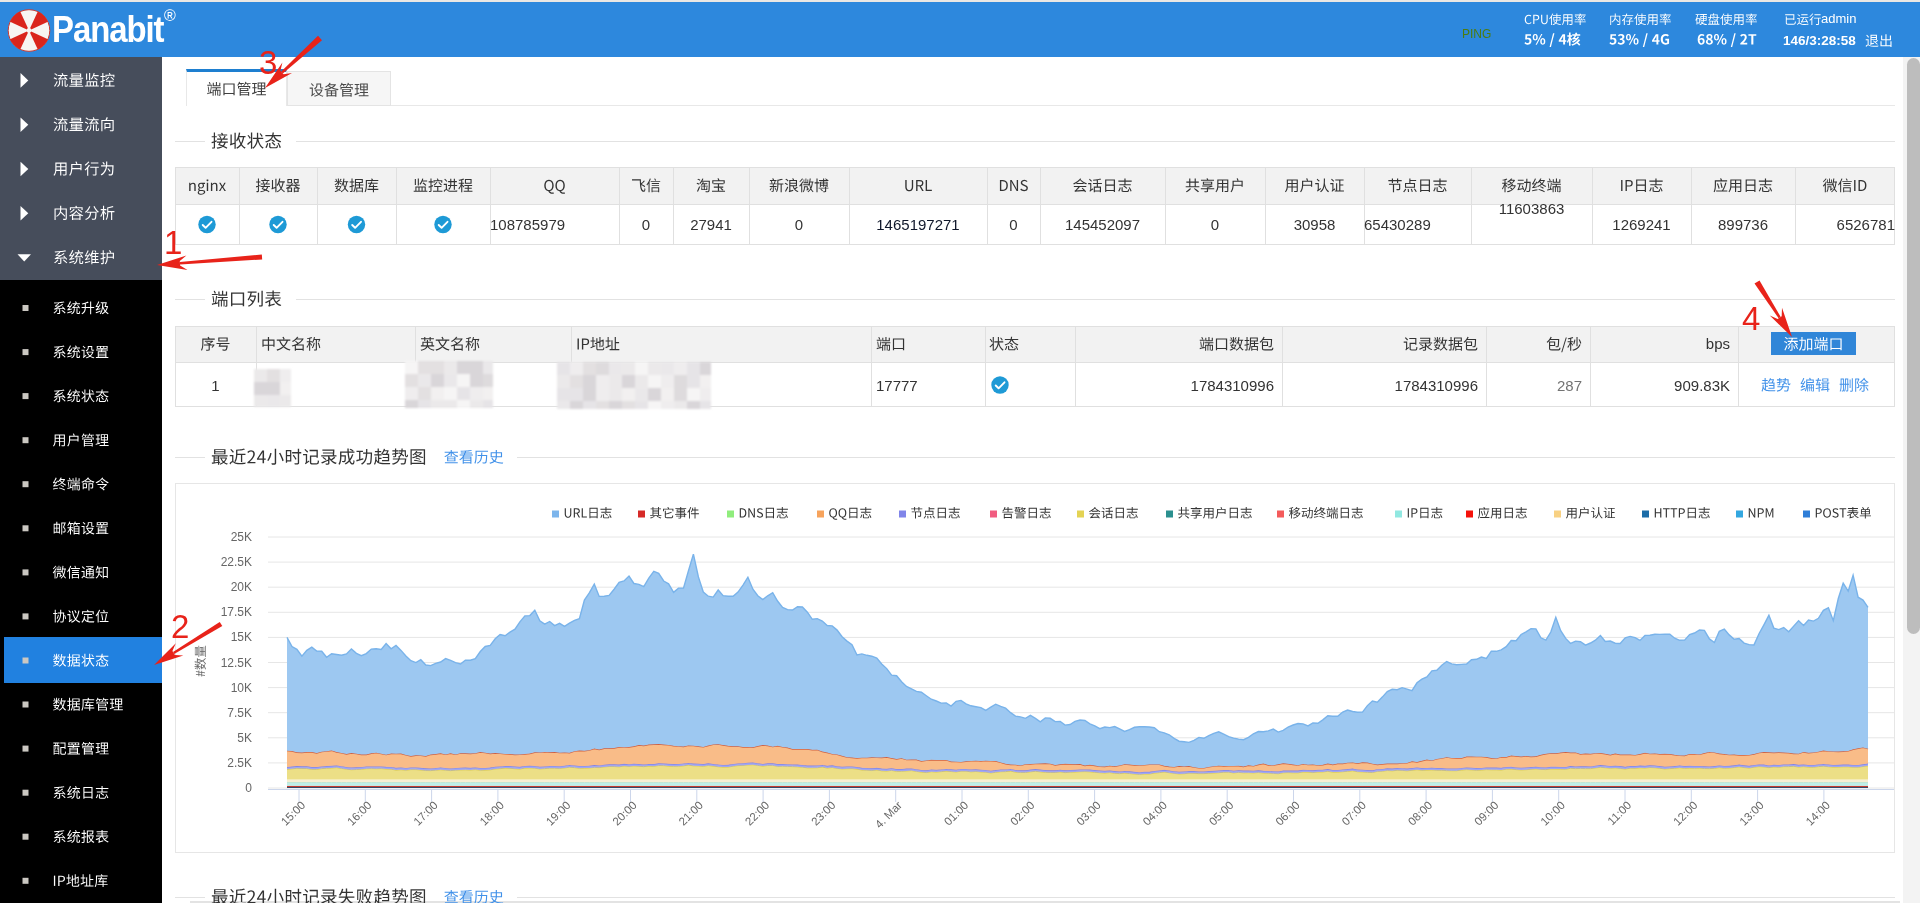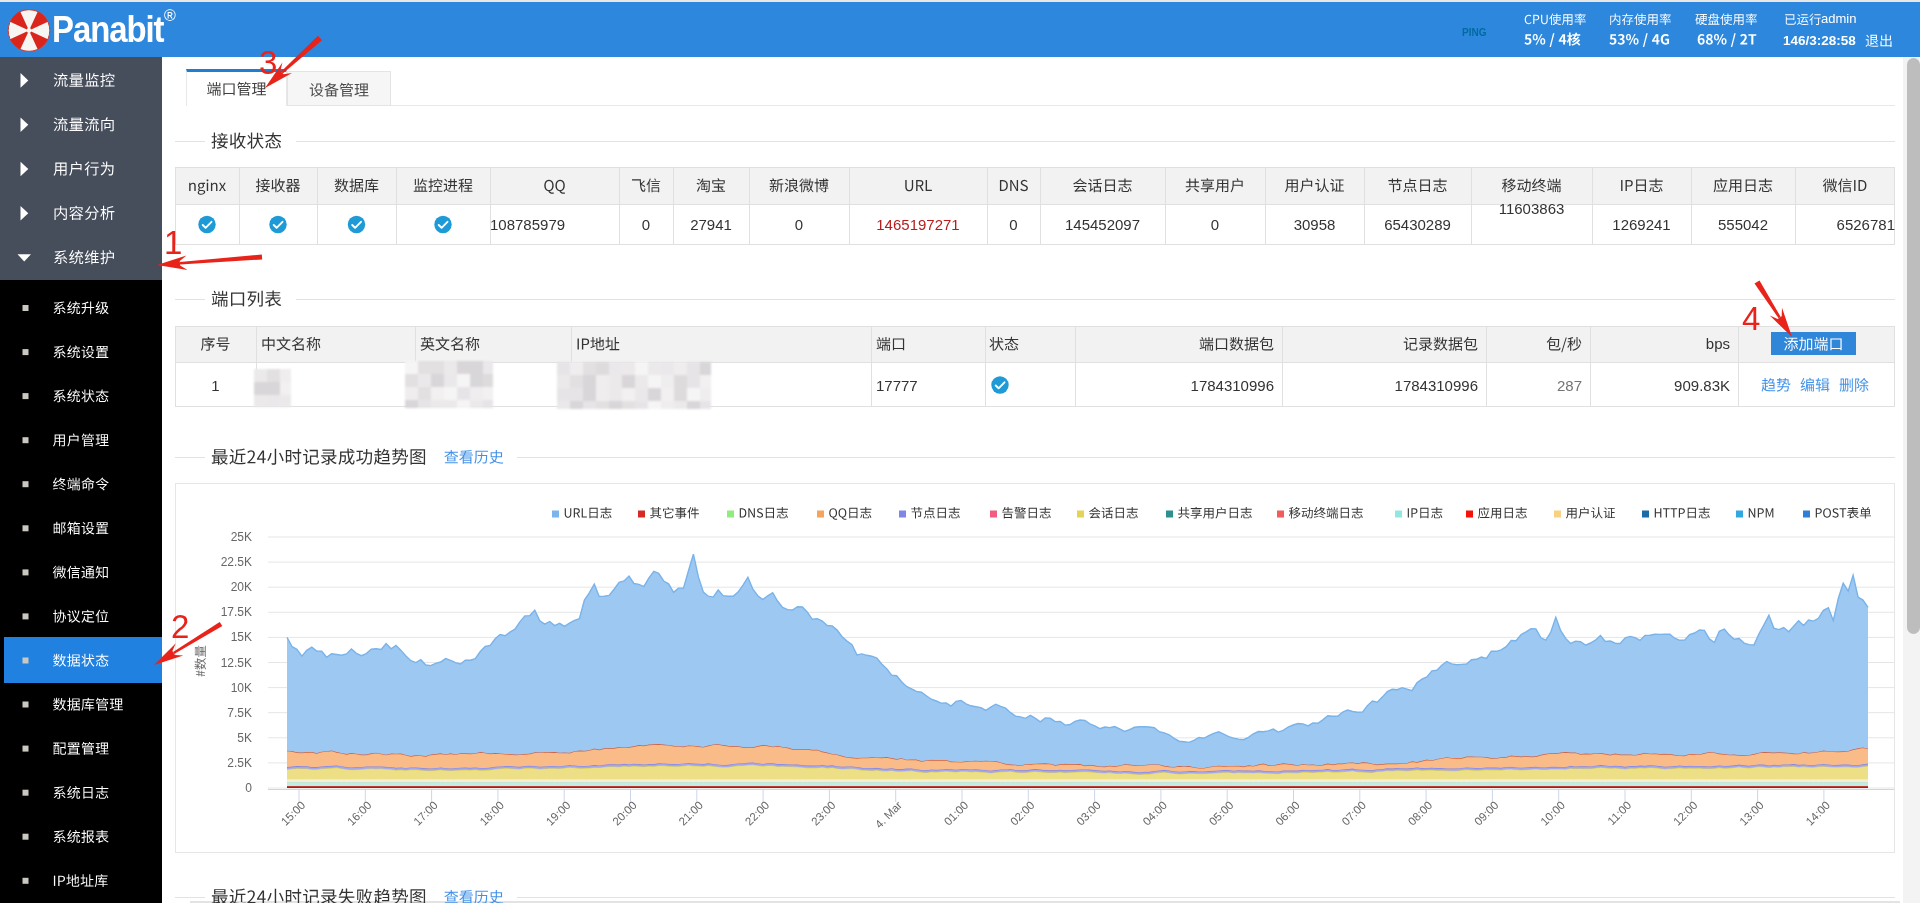--- a/index.html
+++ b/index.html
@@ -1,17 +1,17 @@
 <!DOCTYPE html>
 <html><head><meta charset="utf-8"><style>html,body{margin:0;padding:0;width:1920px;height:903px;overflow:hidden;background:#fff;font-family:'Liberation Sans',sans-serif}div{box-sizing:border-box}</style></head><body>
 <div style="position:absolute;left:0px;top:0px;width:1920px;height:2px;background:#e9e7e4"></div>
 <div style="position:absolute;left:0px;top:2px;width:1920px;height:55px;background:#2d88dd"></div>
 <div style="position:absolute;left:52px;top:9px;color:#fff;font-size:37px;font-weight:bold;letter-spacing:-1.2px;transform:scaleX(0.89);transform-origin:0 0;font-family:'Liberation Sans',sans-serif">Panabit</div>
 <div style="position:absolute;left:164px;top:7px;color:#fff;font-size:16px;font-family:'Liberation Sans',sans-serif">®</div>
-<div style="position:absolute;left:1462px;top:27px;color:#0369a1;font-size:10px;font-weight:bold;font-family:'Liberation Sans',sans-serif">PING</div>
+<div style="position:absolute;left:1462px;top:27px;color:#4d7c0f;font-size:12px;font-weight:normal;font-family:'Liberation Sans',sans-serif">PING</div>
 <div style="position:absolute;left:1783px;top:33px;color:#fff;font-size:13.5px;font-weight:bold;font-family:'Liberation Sans',sans-serif">146/3:28:58</div>
 <div style="position:absolute;left:1821px;top:11px;color:#fff;font-size:13px;font-family:'Liberation Sans',sans-serif">admin</div>
 <div style="position:absolute;left:0px;top:57px;width:162px;height:846px;background:#000"></div>
 <div style="position:absolute;left:0px;top:57px;width:162px;height:223px;background:#464d5b"></div>
 <div style="position:absolute;left:4px;top:637px;width:158px;height:46px;background:#2181e0"></div>
 <div style="position:absolute;left:186px;top:69px;width:101px;height:37px;background:#fff;border:1px solid #e8e8e8;border-bottom:none;border-top:3px solid #1e7fd0"></div>
 <div style="position:absolute;left:287px;top:71px;width:104px;height:35px;background:#f6f6f6;border:1px solid #e4e4e4"></div>
 <div style="position:absolute;left:391px;top:105px;width:1504px;height:1px;background:#e8e8e8"></div>
 <div style="position:absolute;left:175px;top:141px;width:30px;height:1px;background:#e2e2e2"></div>
 <div style="position:absolute;left:296px;top:141px;width:1599px;height:1px;background:#e2e2e2"></div>
@@ -32,29 +32,29 @@
 <div style="position:absolute;left:1265px;top:168px;width:1px;height:76px;background:#e0e0e0"></div>
 <div style="position:absolute;left:1364px;top:168px;width:1px;height:76px;background:#e0e0e0"></div>
 <div style="position:absolute;left:1471px;top:168px;width:1px;height:76px;background:#e0e0e0"></div>
 <div style="position:absolute;left:1592px;top:168px;width:1px;height:76px;background:#e0e0e0"></div>
 <div style="position:absolute;left:1691px;top:168px;width:1px;height:76px;background:#e0e0e0"></div>
 <div style="position:absolute;left:1795px;top:168px;width:1px;height:76px;background:#e0e0e0"></div>
 <div style="position:absolute;left:490px;top:216px;width:129px;text-align:left;font-size:15px;color:#333;font-family:'Liberation Sans',sans-serif">108785979</div>
 <div style="position:absolute;left:619px;top:216px;width:54px;text-align:center;font-size:15px;color:#333;font-family:'Liberation Sans',sans-serif">0</div>
 <div style="position:absolute;left:673px;top:216px;width:76px;text-align:center;font-size:15px;color:#333;font-family:'Liberation Sans',sans-serif">27941</div>
 <div style="position:absolute;left:749px;top:216px;width:100px;text-align:center;font-size:15px;color:#333;font-family:'Liberation Sans',sans-serif">0</div>
-<div style="position:absolute;left:849px;top:216px;width:138px;text-align:center;font-size:15px;color:#b91c1c;font-family:'Liberation Sans',sans-serif">1465197271</div>
+<div style="position:absolute;left:849px;top:216px;width:138px;text-align:center;font-size:15px;color:#0f172a;font-family:'Liberation Sans',sans-serif">1465197271</div>
 <div style="position:absolute;left:987px;top:216px;width:53px;text-align:center;font-size:15px;color:#333;font-family:'Liberation Sans',sans-serif">0</div>
 <div style="position:absolute;left:1040px;top:216px;width:125px;text-align:center;font-size:15px;color:#333;font-family:'Liberation Sans',sans-serif">145452097</div>
 <div style="position:absolute;left:1165px;top:216px;width:100px;text-align:center;font-size:15px;color:#333;font-family:'Liberation Sans',sans-serif">0</div>
 <div style="position:absolute;left:1265px;top:216px;width:99px;text-align:center;font-size:15px;color:#333;font-family:'Liberation Sans',sans-serif">30958</div>
-<div style="position:absolute;left:1364px;top:216px;width:107px;text-align:center;font-size:15px;color:#333;font-family:'Liberation Sans',sans-serif">65430289</div>
+<div style="position:absolute;left:1364px;top:216px;width:107px;text-align:left;font-size:15px;color:#333;font-family:'Liberation Sans',sans-serif">65430289</div>
 <div style="position:absolute;left:1471px;top:200px;width:121px;text-align:center;font-size:15px;color:#333;font-family:'Liberation Sans',sans-serif">11603863</div>
 <div style="position:absolute;left:1592px;top:216px;width:99px;text-align:center;font-size:15px;color:#333;font-family:'Liberation Sans',sans-serif">1269241</div>
-<div style="position:absolute;left:1691px;top:216px;width:104px;text-align:center;font-size:15px;color:#333;font-family:'Liberation Sans',sans-serif">555042</div>
+<div style="position:absolute;left:1691px;top:216px;width:104px;text-align:center;font-size:15px;color:#333;font-family:'Liberation Sans',sans-serif">899736</div>
 <div style="position:absolute;left:1795px;top:216px;width:100px;text-align:right;font-size:15px;color:#333;font-family:'Liberation Sans',sans-serif">6526781</div>
 <div style="position:absolute;left:175px;top:299px;width:30px;height:1px;background:#e2e2e2"></div>
 <div style="position:absolute;left:296px;top:299px;width:1599px;height:1px;background:#e2e2e2"></div>
 <div style="position:absolute;left:175px;top:326px;width:1720px;height:81px;border:1px solid #e0e0e0;box-sizing:border-box"></div>
 <div style="position:absolute;left:176px;top:327px;width:1718px;height:35px;background:#f2f2f2"></div>
 <div style="position:absolute;left:175px;top:362px;width:1720px;height:1px;background:#e0e0e0"></div>
 <div style="position:absolute;left:256px;top:327px;width:1px;height:79px;background:#e0e0e0"></div>
 <div style="position:absolute;left:415px;top:327px;width:1px;height:79px;background:#e0e0e0"></div>
 <div style="position:absolute;left:571px;top:327px;width:1px;height:79px;background:#e0e0e0"></div>
 <div style="position:absolute;left:871px;top:327px;width:1px;height:79px;background:#e0e0e0"></div>

